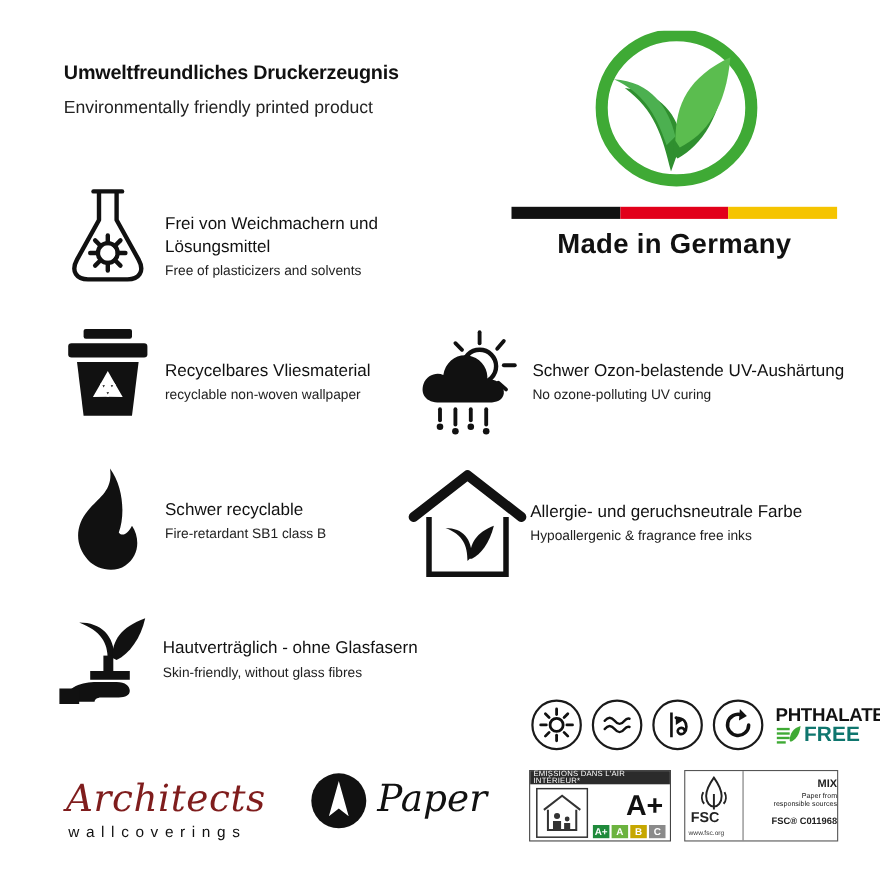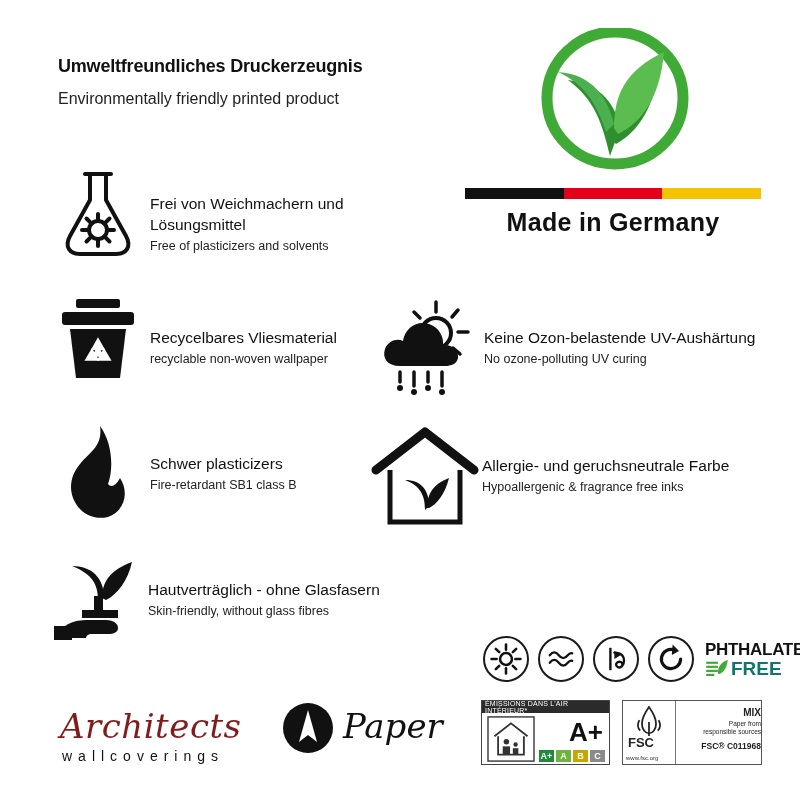--- a/index.html
+++ b/index.html
@@ -350,33 +350,33 @@
           <line x1="54" y1="76" x2="54" y2="86"></line>
           <line x1="68" y1="76" x2="68" y2="90"></line>
         </g>
         <circle cx="26" cy="92" r="3" fill="#111"></circle>
         <circle cx="40" cy="96" r="3" fill="#111"></circle>
         <circle cx="54" cy="92" r="3" fill="#111"></circle>
         <circle cx="68" cy="96" r="3" fill="#111"></circle>
       </svg>
     </div>
     <div class="texts" style="left:110px; top:32px; width:290px;">
-      <div class="f-de">Keine Ozon-belastende UV-Aushärtung</div>
+      <div class="f-de">Schwer Ozon-belastende UV-Aushärtung</div>
       <div class="f-en">No ozone-polluting UV curing</div>
     </div>
   </div>
 
   <div class="feature" style="left:56px; top:424px; width:330px; height:100px;">
     <div class="icon">
       <svg viewBox="0 0 80 100" width="80" height="100">
         <path d="M44 2 C47 22 34 28 24 40 C12 54 12 72 24 85 C32 94 48 97 58 90 C70 82 72 66 64 54 C60 62 55 64 52 60 C58 44 56 18 44 2 Z" fill="#111"></path>
       </svg>
     </div>
     <div class="texts" style="left:94px; top:30px; width:250px;">
-      <div class="f-de">Schwer plasticizers</div>
+      <div class="f-de">Schwer recyclable</div>
       <div class="f-en">Fire-retardant SB1 class B</div>
     </div>
   </div>
 
   <div class="feature" style="left:370px; top:424px; width:410px; height:110px;">
     <div class="icon">
       <svg viewBox="0 0 110 105" width="110" height="105">
         <path d="M6 46 L55 8 L104 46" fill="none" stroke="#111" stroke-width="9" stroke-linejoin="round" stroke-linecap="round"></path>
         <path d="M20 46 L20 98 L90 98 L90 46" fill="none" stroke="#111" stroke-width="5"></path>
         <g transform="translate(55,68)">

